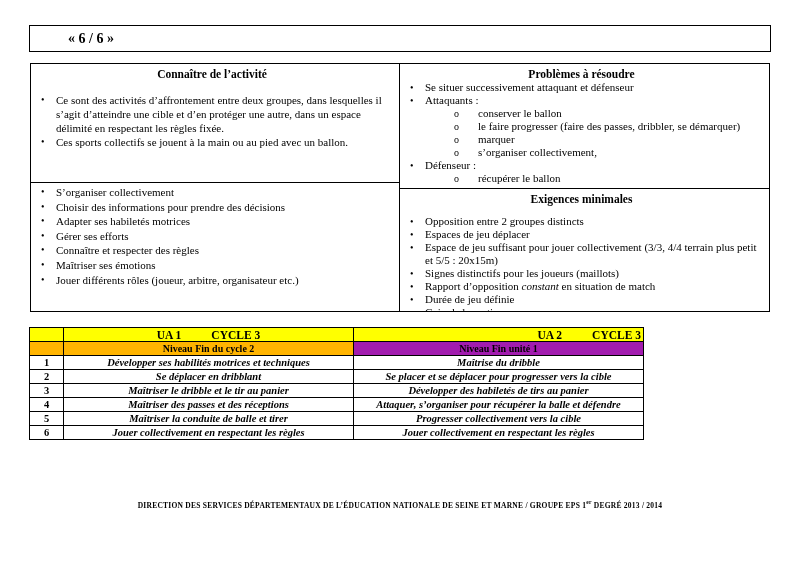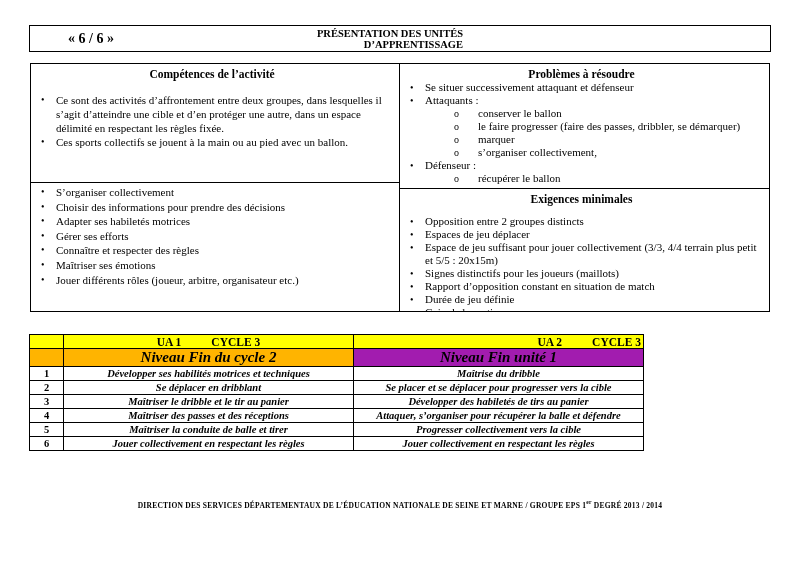--- a/index.html
+++ b/index.html
@@ -35,57 +35,56 @@
   .cell-title.gap-after { margin-bottom: 12px; }
   .cell-title.gap-small { margin-bottom: 9px; }
 
   .li { display: flex; align-items: flex-start; font-size: 11px; line-height: 14px; }
   .li .m  { flex: none; width: 25px; padding-left: 10px; font-size: 10px; }
   .li .t  { flex: 1; }
   .tight .li { line-height: 13px; }
   .roomy .li { line-height: 14.6px; }
   .li.sub { margin-left: 52px; }
   .li.sub .m { width: 26px; padding-left: 2px; font-size: 10px; }
-  .it { }
+  .it { font-style: italic; }
 
   
   table.t2 {
-    position: absolute; left: 29px; top: 334px; width: 615px;
+    position: absolute; left: 29px; top: 327px; width: 615px;
     border-collapse: collapse; table-layout: fixed;
   }
   .t2 td { border: 1px solid #000; height: 14px; padding: 0 2px; overflow: hidden; white-space: nowrap; }
   .t2 .sitcol { width: 34px; }
   .t2 td.center { text-align: center; }
   .t2 .hdr { font-weight: bold; font-size: 11.5px; }
   .t2 .comp { font-weight: bold; font-style: italic; font-size: 11px; }
-  .t2 .niveau { font-weight: bold; font-size: 15px; font-style: italic; }
+  .t2 .niveau { font-weight: bold; font-size: 10px; }
   .t2 .rowtxt { font-weight: bold; font-style: italic; font-size: 10.5px; }
   .t2 .sitnum { font-weight: bold; font-size: 10.5px; }
   .ua-gap { display: inline-block; width: 30px; }
 
   
   .footer {
     position: absolute; left: 0; top: 499px; width: 800px;
     text-align: center; font-weight: bold; font-size: 7.5px; letter-spacing: .25px;
   }
   .footer sup { font-size: 5.5px; }
 </style>
 </head>
 <body>
 
 <div class="header-box">
   <span class="header-page">« 6 / 6 »</span>
-  <span class="header-title">PRÉSENTATION DES UNITÉS D’APPRENTISSAGE</span>
 </div>
 
 <div class="t1">
   <div class="t1col left">
 
     <div class="t1cell topL">
-      <div class="cell-title gap-after">Compétences de l’activité</div>
+      <div class="cell-title gap-after">Connaître de l’activité</div>
       <div class="li">
         <span class="m">•</span>
         <span class="t">Ce sont des activités d’affrontement entre deux groupes, dans lesquelles il s’agit d’atteindre une cible et d’en protéger une autre, dans un espace délimité en respectant les règles fixée.</span>
       </div>
       <div class="li">
         <span class="m">•</span>
         <span class="t">Ces sports collectifs se jouent à la main ou au pied  avec un ballon.</span>
       </div>
     </div>
 

